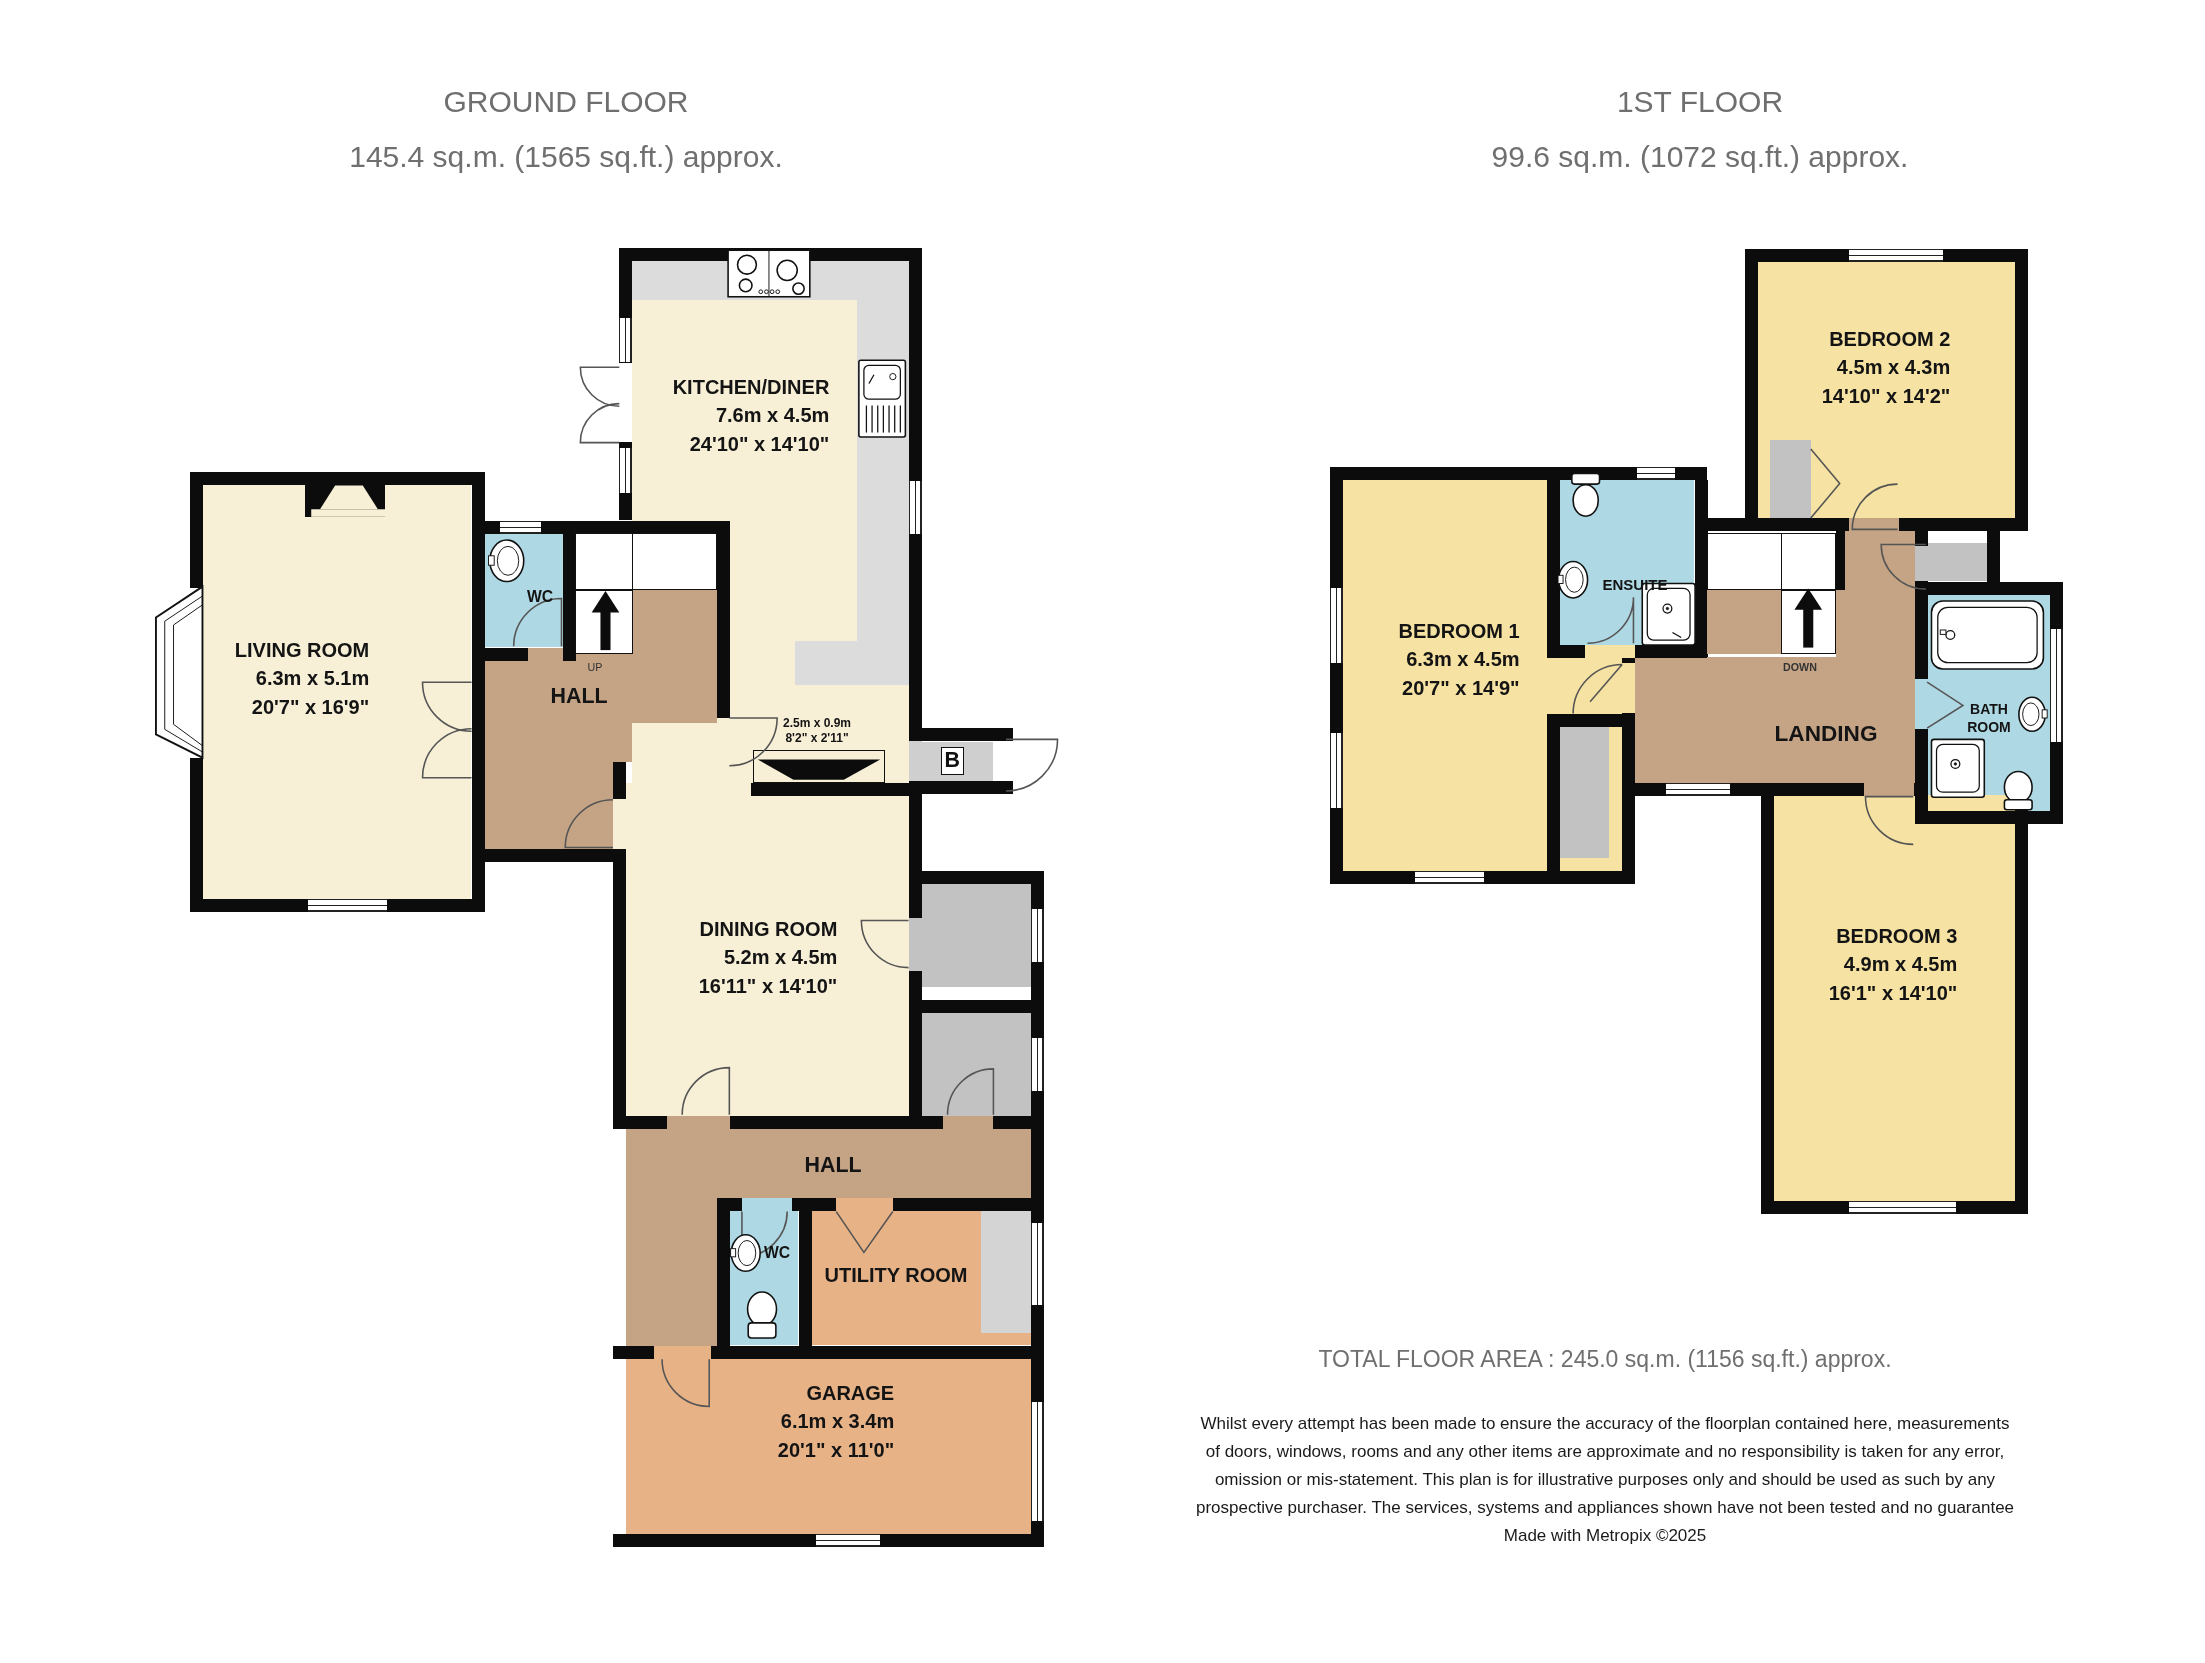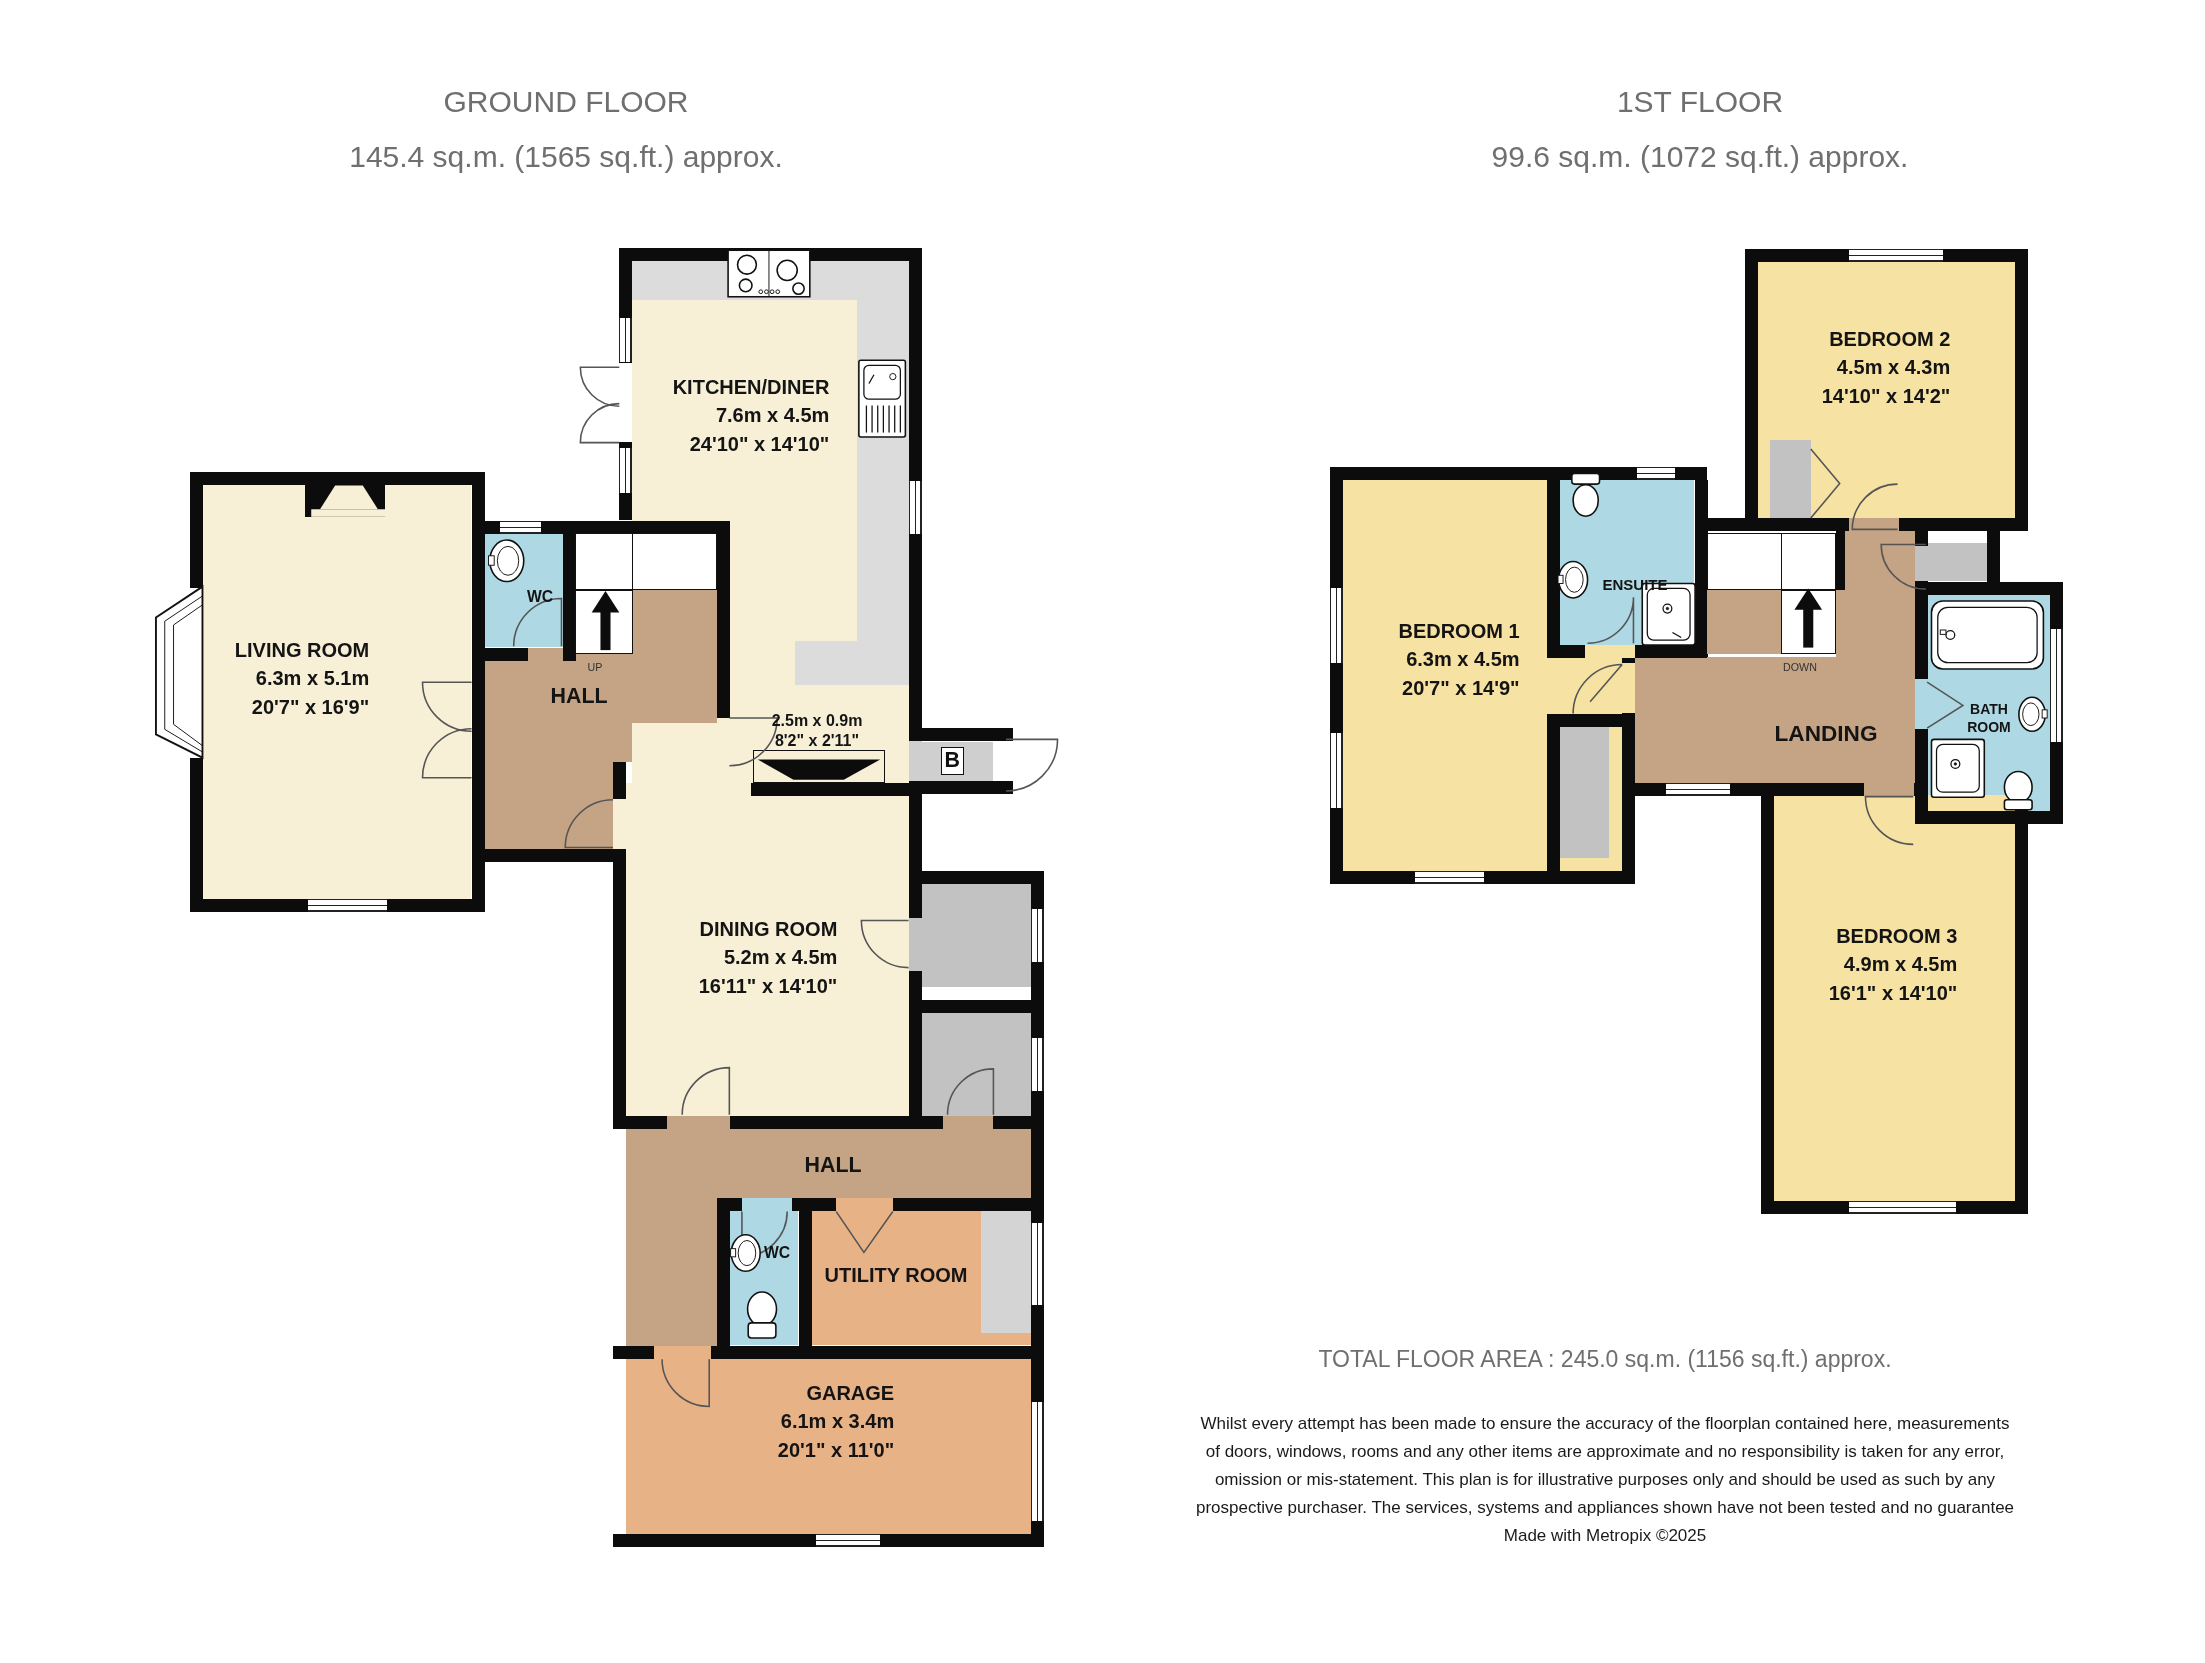--- a/index.html
+++ b/index.html
@@ -322,42 +322,42 @@
   <span>GARAGE</span>
   <span>6.1m  x 3.4m</span>
   <span>20'1"  x 11'0"</span>
 </div>
 <div class="slab" style="left:896px;top:1275px;font-size:20px">UTILITY ROOM</div>
 <div class="slab" style="left:579px;top:696px;font-size:21.4px">HALL</div>
 <div class="slab" style="left:833px;top:1165px;font-size:21.4px">HALL</div>
 <div class="slab" style="left:540px;top:597px;font-size:15.7px">WC</div>
 <div class="slab" style="left:777px;top:1253px;font-size:15.7px">WC</div>
 <div class="slab" style="left:595px;top:667px;font-size:10.7px;font-weight:normal;color:#333">UP</div>
-<div class="slab" style="left:817px;top:731px;font-size:16px;line-height:1.25"><span style="display:block">2.5m  x 0.9m</span><span style="display:block">8'2"  x 2'11"</span></div>
+<div class="slab" style="left:817px;top:731px;font-size:12px;line-height:1.25"><span style="display:block">2.5m  x 0.9m</span><span style="display:block">8'2"  x 2'11"</span></div>
 
 <div class="rlab" style="left:1459px;top:660px">
   <span>BEDROOM 1</span>
   <span>6.3m  x 4.5m</span>
   <span>20'7"  x 14'9"</span>
 </div>
 <div class="rlab" style="left:1886px;top:368px">
   <span>BEDROOM 2</span>
   <span>4.5m  x 4.3m</span>
   <span>14'10"  x 14'2"</span>
 </div>
 <div class="rlab" style="left:1893px;top:965px">
   <span>BEDROOM 3</span>
   <span>4.9m  x 4.5m</span>
   <span>16'1"  x 14'10"</span>
 </div>
 <div class="slab" style="left:1635px;top:584px;font-size:15px">ENSUITE</div>
 <div class="slab" style="left:1989px;top:718px;font-size:14px;line-height:1.25">BATH
 ROOM</div>
 <div class="slab" style="left:1826px;top:734px;font-size:22.6px">LANDING</div>
-<div class="slab" style="left:1800px;top:667px;font-size:10.7px;font-weight:normal;color:#333">DOWN</div>
+<div class="slab" style="left:1800px;top:667px;font-size:10.7px;font-weight:bold;color:#333">DOWN</div>
 
 <div class="abs" style="left:1605px;top:1346px;transform:translateX(-50%);width:880px;text-align:center;color:#6f6f6f;font-size:23px">TOTAL FLOOR AREA : 245.0 sq.m. (1156 sq.ft.) approx.</div>
 <div class="abs" style="left:1605px;top:1410px;transform:translateX(-50%);width:893px;text-align:center;color:#1a1a1a;font-size:17px;line-height:28px">
   <span class="footer-line">Whilst every attempt has been made to ensure the accuracy of the floorplan contained here, measurements</span>
   <span class="footer-line">of doors, windows, rooms and any other items are approximate and no responsibility is taken for any error,</span>
   <span class="footer-line">omission or mis-statement. This plan is for illustrative purposes only and should be used as such by any</span>
   <span class="footer-line">prospective purchaser. The services, systems and appliances shown have not been tested and no guarantee</span>
   <span class="footer-line">Made with Metropix ©2025</span>
 </div>
 

